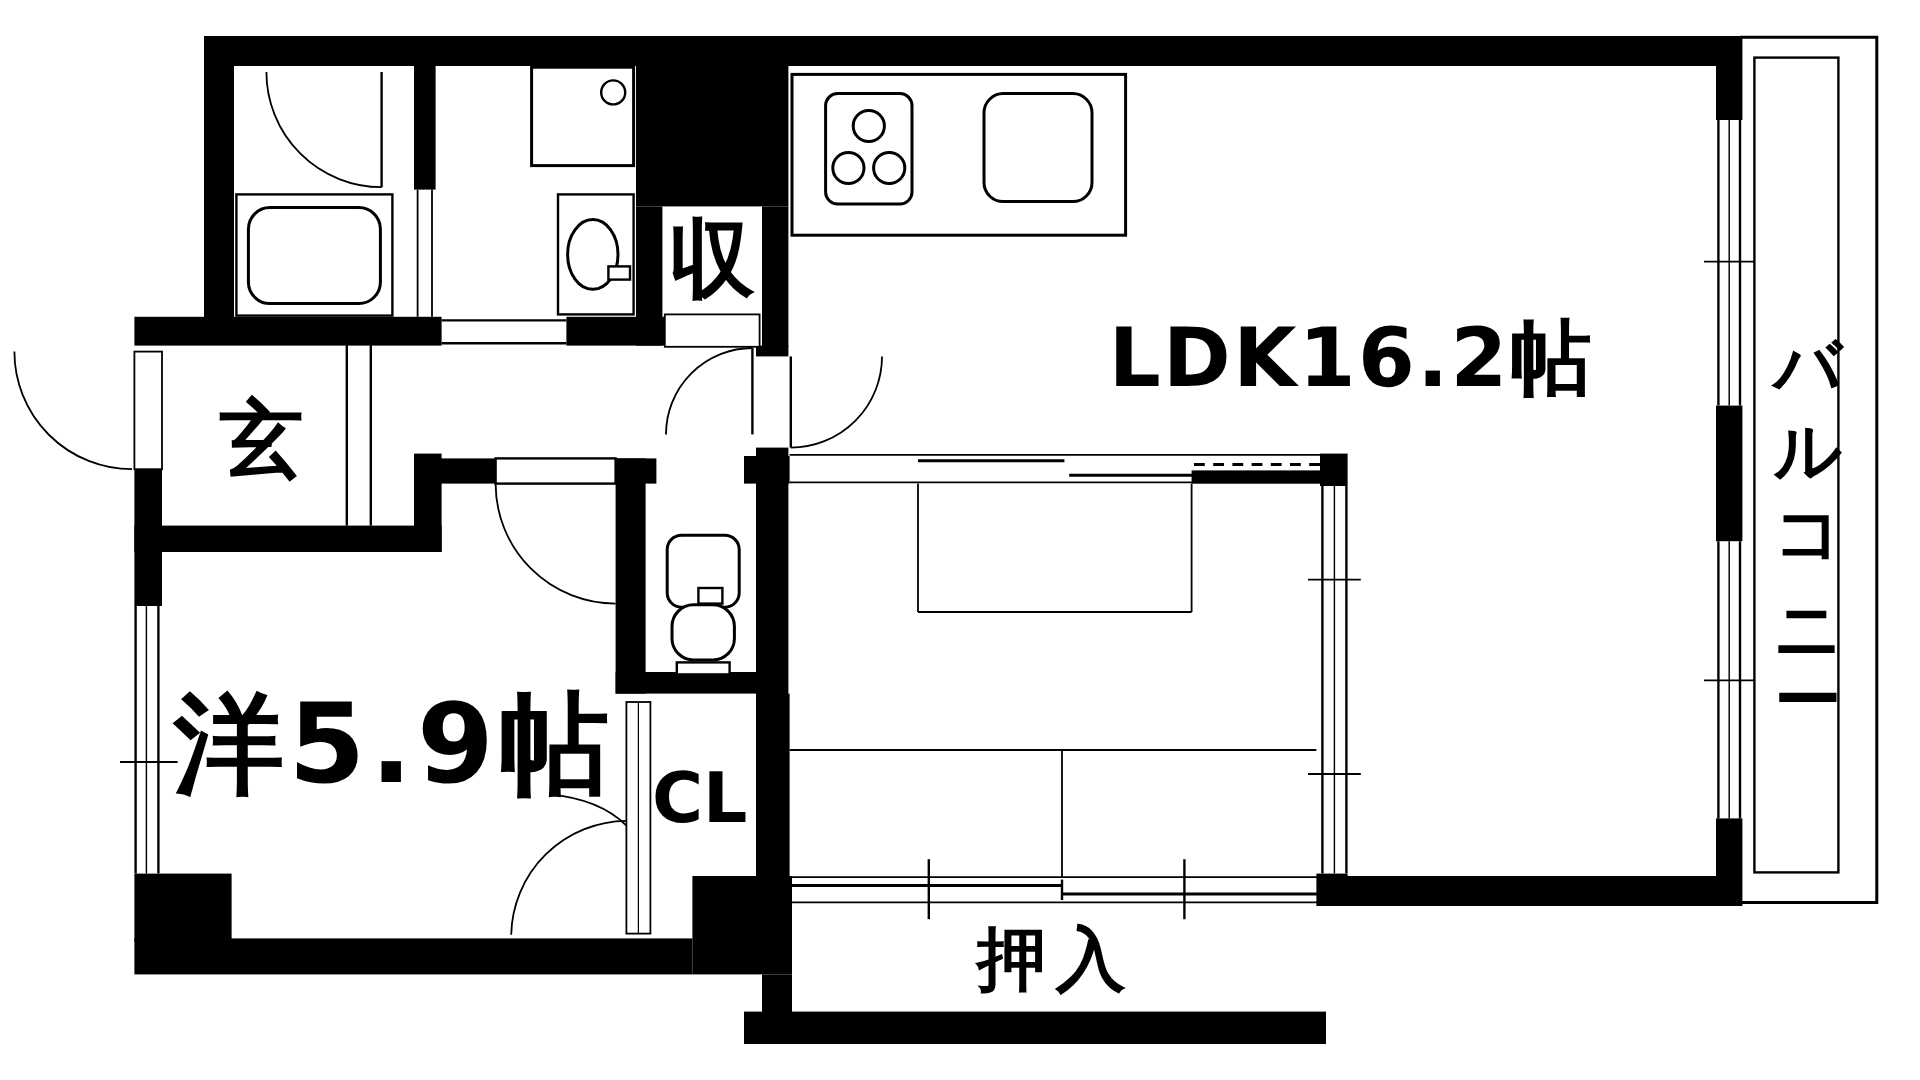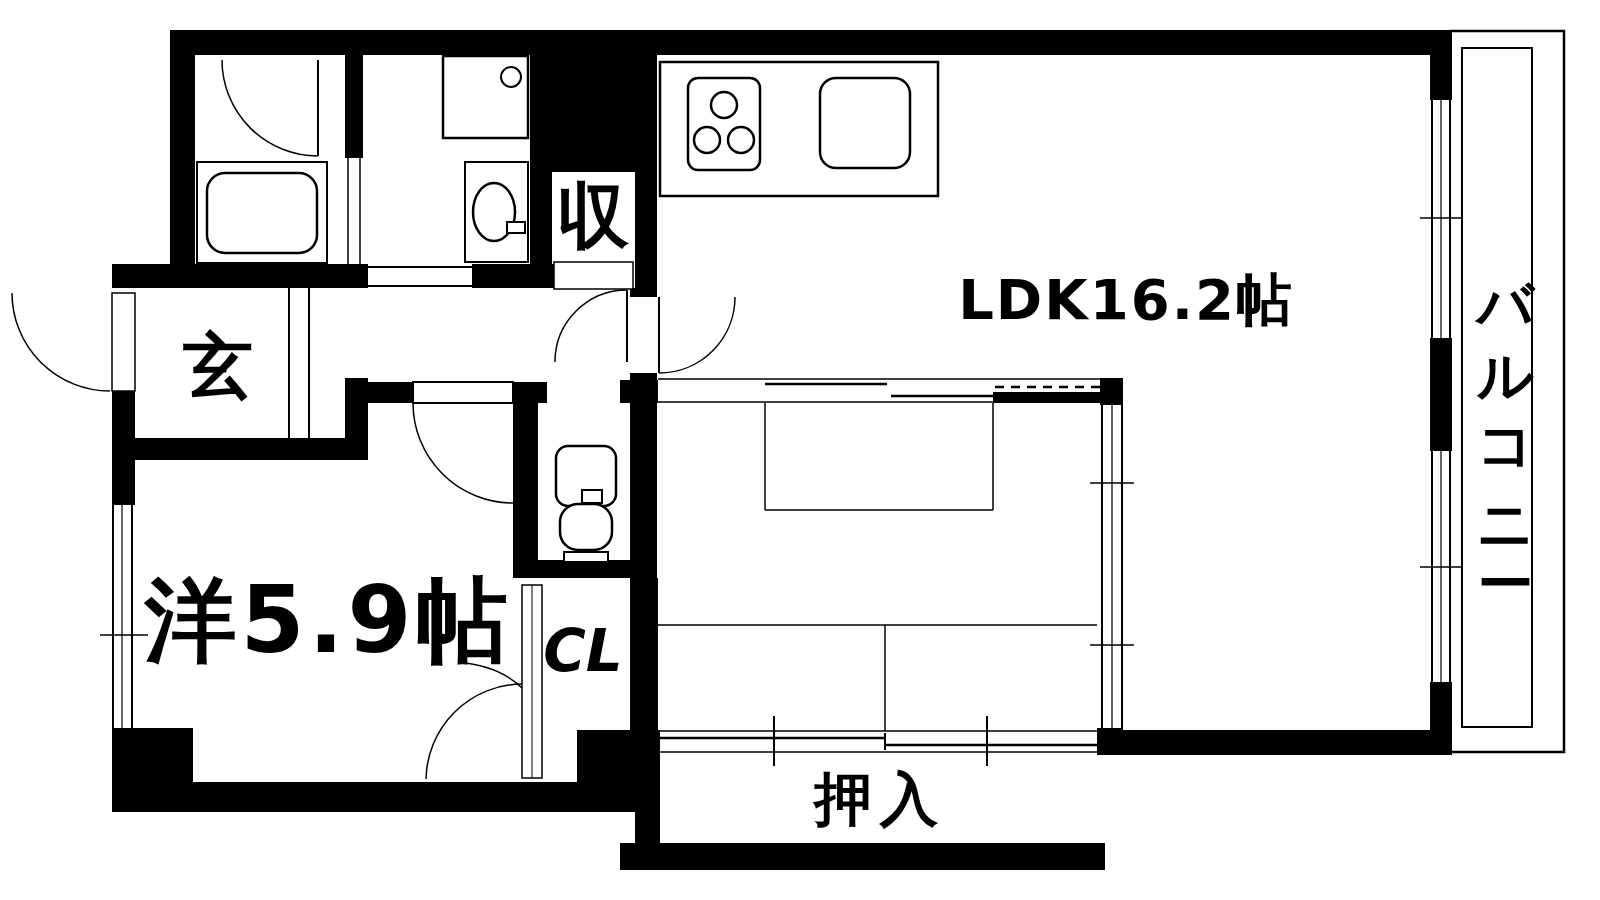--- a/index.html
+++ b/index.html
@@ -3,21 +3,21 @@
 <meta charset="utf-8">
 <style>
   html,body{margin:0;padding:0;background:#fff;}
   #stage{position:relative;width:1600px;height:900px;background:#fff;overflow:hidden;
          font-family:"DejaVu Sans","Liberation Sans",sans-serif;}
   #plan-svg{position:absolute;left:0;top:0;}
   .lbl{position:absolute;transform:translate(-50%,-50%);color:#000;font-weight:600;
        white-space:nowrap;line-height:1;}
   .lbl-genkan{font-size:70px;}
   .lbl-storage{font-size:72px;}
-  .lbl-ldk{font-size:56px;letter-spacing:2px;}
+  .lbl-ldk{font-size:68px;letter-spacing:2px;}
   .lbl-western{font-size:92px;letter-spacing:4px;}
   .lbl-cl{font-size:58px;font-weight:700;}
   .lbl-washitsu{font-size:92px;letter-spacing:2px;}
   .lbl-oshiire{font-size:58px;letter-spacing:8px;}
   .lbl-balcony{font-size:56px;letter-spacing:14px;writing-mode:vertical-rl;text-orientation:upright;}
 </style>
 </head>
 <body>
 
 <div id="stage">
@@ -188,17 +188,17 @@
         <rect x="820" y="78" width="90" height="90" rx="16" stroke-width="2.5"></rect>
       </g>
       <rect x="554" y="262" width="79" height="27" stroke-width="1.5"></rect>
     </g>
   </svg>
 
   <div class="lbl lbl-genkan" style="left:218px;top:366px;">玄</div>
   <div class="lbl lbl-storage" style="left:593px;top:216px;">収</div>
   <div class="lbl lbl-ldk" style="left:1126px;top:300px;">LDK16.2帖</div>
   <div class="lbl lbl-western" style="left:328px;top:621px;text-align:right;">洋5.9帖</div>
-  <div class="lbl lbl-cl" style="left:583px;top:651px;font-style:italic;">CL</div>
+  <div class="lbl lbl-cl" style="left:583px;top:665px;">CL</div>
   <div class="lbl lbl-oshiire" style="left:880px;top:799px;">押入</div>
   <div class="lbl lbl-balcony" style="left:1506px;top:404px;">バルコニー</div>
 
 </div>
 
 </body></html>

